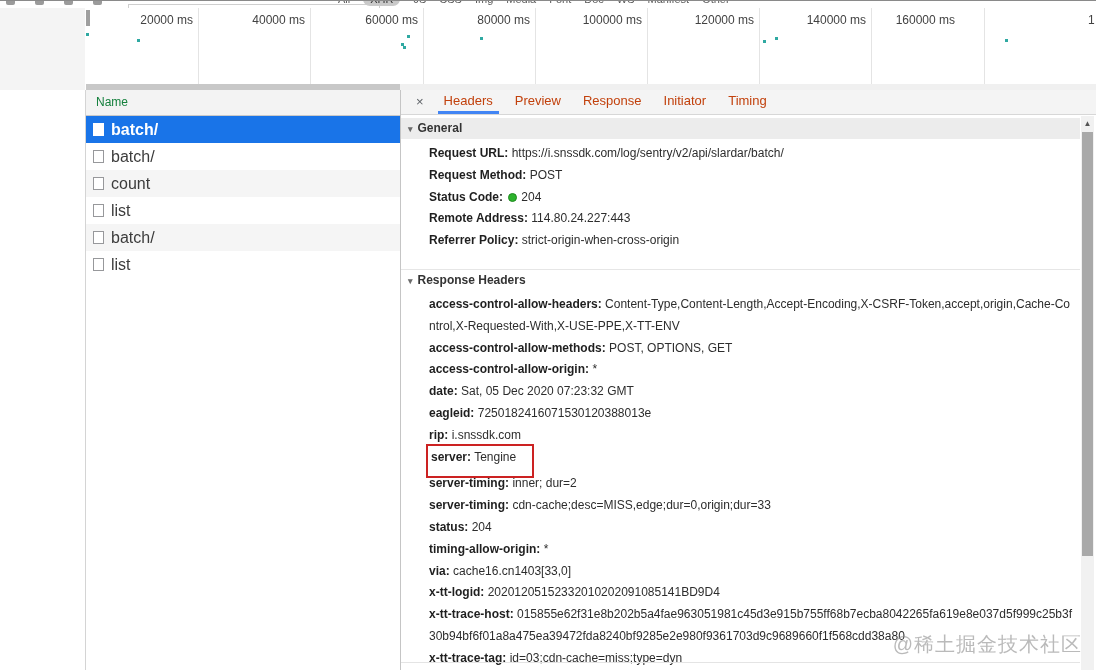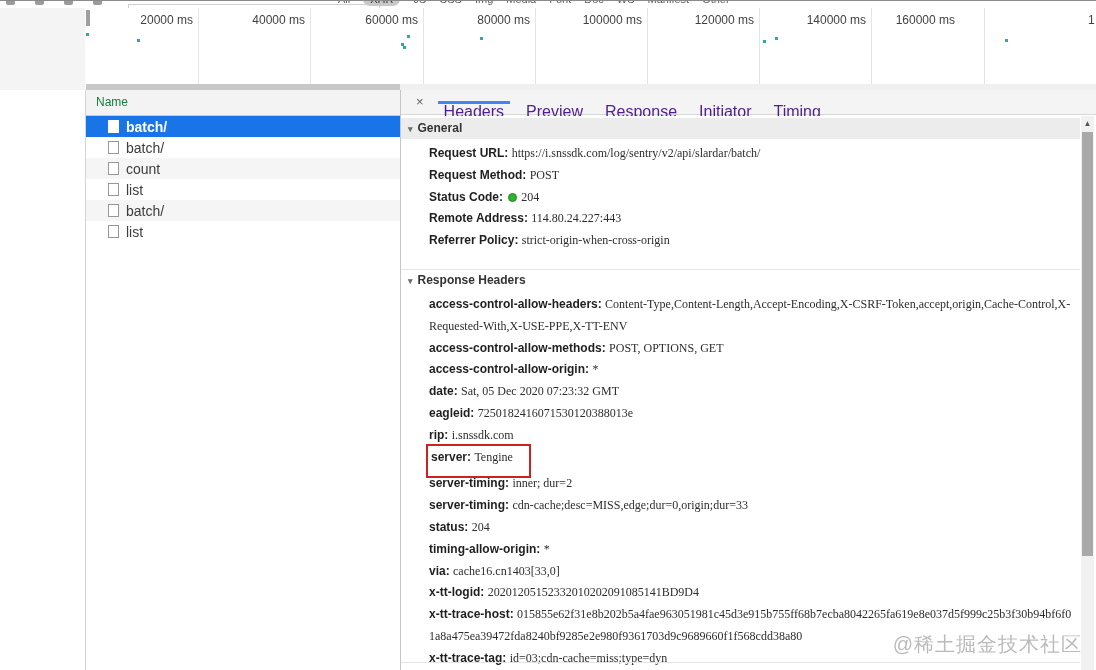--- a/index.html
+++ b/index.html
@@ -32,48 +32,48 @@
   .tl-dot { position:absolute; width:3px; height:3px; background:var(--teal); }
   .tl-sliver { position:absolute; left:86px; top:10px; width:4px; height:16px; background:#9f9f9f; }
   .tl-hscroll { position:absolute; left:86px; top:84px; width:1010px; height:6px; background:#f0f0f0; }
   .tl-hthumb { position:absolute; left:0; top:0; width:314px; height:6px; background:#c8c8c8; }
 
   
   .sidebar { position:absolute; left:85px; top:90px; width:315px; bottom:0;
              background:#fff; border-left:1px solid #d4d4d4; }
   .side-head { height:26px; line-height:25px; background:#f3f3f3;
                border-bottom:1px solid #c9c9c9; font-size:12px; color:#15803d; padding-left:10px; }
-  .req-row { display:flex; align-items:center; height:21px; font-size:14px;
-             color:#3c3c3c; cursor:default;padding-left:15px; }
+  .req-row { display:flex; align-items:center; height:27px; font-size:16px;
+             color:#3c3c3c; cursor:default; }
   .req-row.striped { background:#f5f5f5; }
   .req-row.selected { background:var(--selblue); color:#fff; font-weight:bold; }
   .req-icon { width:11px; height:13px; border:1px solid #97989b; background:#fff;
               margin:0 7px; flex:none; }
   .req-row.selected .req-icon { border-color:#fff; }
 
   
   .main { position:absolute; left:400px; top:90px; right:0; bottom:0;
           background:#fff; border-left:1px solid #c5c5c5; }
   .tabbar { height:25px; background:#f4f4f4; border-bottom:1px solid #d7d7d7;
             display:flex; align-items:stretch; }
   .tab-close { line-height:24px; padding:0 9px 0 15px; font-size:13px; color:#5f6368; cursor:pointer; }
-  .tab { line-height:22px; padding:0 6px; margin:11px 5px; font-size:16px; color:#4c1d95; cursor:pointer; }
+  .tab { line-height:22px; padding:0 6px; margin:0 5px; font-size:13px; color:#c2410c; cursor:pointer; }
   .tab.active { border-bottom:3px solid var(--tabblue); }
 
   .panel-content { position:absolute; top:26px; left:0; right:16px; bottom:0;
                    background:#fff; overflow:hidden; }
   .sec-title { height:21px; line-height:21px; padding-left:7px; font-size:12px;
                font-weight:bold; color:#333; cursor:pointer; }
   .sec-title .tri { font-size:9px; color:#6b6b6b; margin-right:5px; }
   .sec-title.shaded { background:#ececec; margin-top:2px; }
   .sec-title.plain { border-top:1px solid #e6e6e6; margin-top:9px; }
   .sec-rows { padding:4px 4px 8px 28px; }
   .hdr-row { font-size:12px; line-height:21.8px; word-break:break-all; color:#2d2d2d; }
   .hdr-key { font-weight:bold; color:#1f1f1f; }
-  .hdr-val { font-family:Liberation Serif, serif;text-align:right; }
+  .hdr-val { font-family:Liberation Sans, sans-serif;text-align:right; }
   .sdot { display:inline-block; width:9px; height:9px; border-radius:50%;
           background:var(--green); border:1px solid #1f8a1f; vertical-align:-1px; margin:0 4px 0 2px; }
   .redbox { border:2px solid var(--red); display:inline-block;
             padding:1px 16px 8px 3px; margin:-3px 17px -5px -3px; }
   .faint-line { position:absolute; left:0; right:16px; top:572px; border-top:1px solid #e4e4e4; }
 
   
   .vscroll { position:absolute; top:26px; right:2px; width:13px; bottom:0; background:#f1f1f1; }
   .vs-up { height:15px; text-align:center; font-size:8px; color:#555; line-height:15px; cursor:pointer; }
   .vs-thumb { position:absolute; left:1px; right:1px; top:16px; height:424px;

